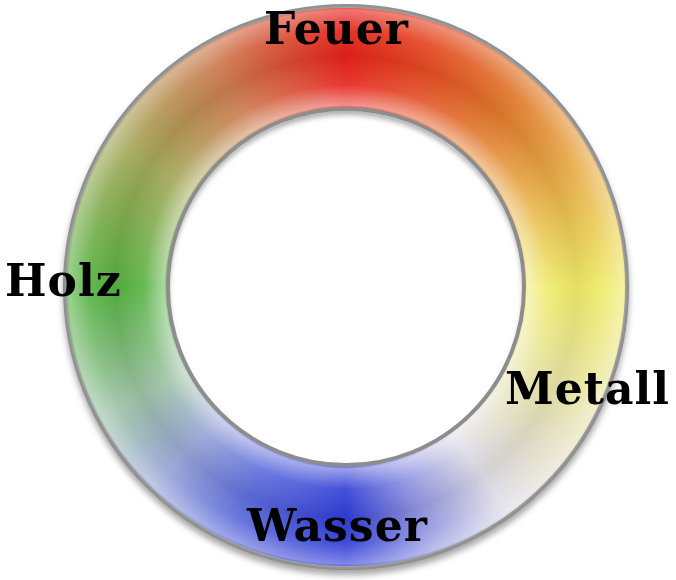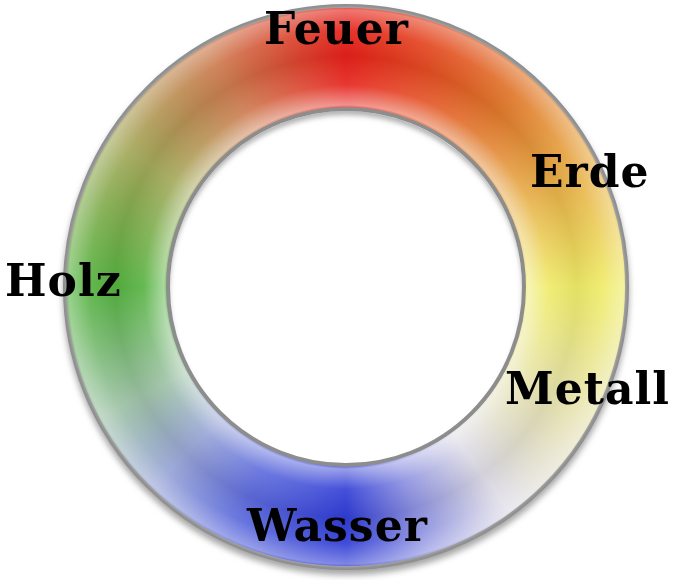--- a/index.html
+++ b/index.html
@@ -83,21 +83,20 @@
 <div class="canvas">
 
   <div class="ring-wrap">
     <div class="ring" style="background: conic-gradient(rgb(230, 32, 26) 0deg, rgb(224, 118, 43) 40deg, rgb(239, 236, 104) 90deg, rgb(231, 227, 175) 118deg, rgb(222, 220, 230) 144deg, rgb(140, 144, 224) 163deg, rgb(47, 60, 213) 180deg, rgb(94, 108, 220) 205deg, rgb(152, 165, 214) 224deg, rgb(158, 194, 166) 242deg, rgb(84, 178, 63) 270deg, rgb(163, 168, 90) 302deg, rgb(204, 122, 78) 330deg, rgb(230, 32, 26) 360deg); border-color: rgb(141, 141, 141);"></div>
     <div class="gloss"></div>
     <div class="hole" style="background: rgb(255, 255, 255); border-color: rgb(141, 141, 141);"></div>
   </div>
 
   <span class="label label-feuer">Feuer</span>
 
-  <span class="label label-erde">Erde</span>
 
   <span class="label label-metall">Metall</span>
 
   <span class="label label-holz">Holz</span>
 
   <span class="label label-wasser">Wasser</span>
 
 </div>
 
 </body></html>

